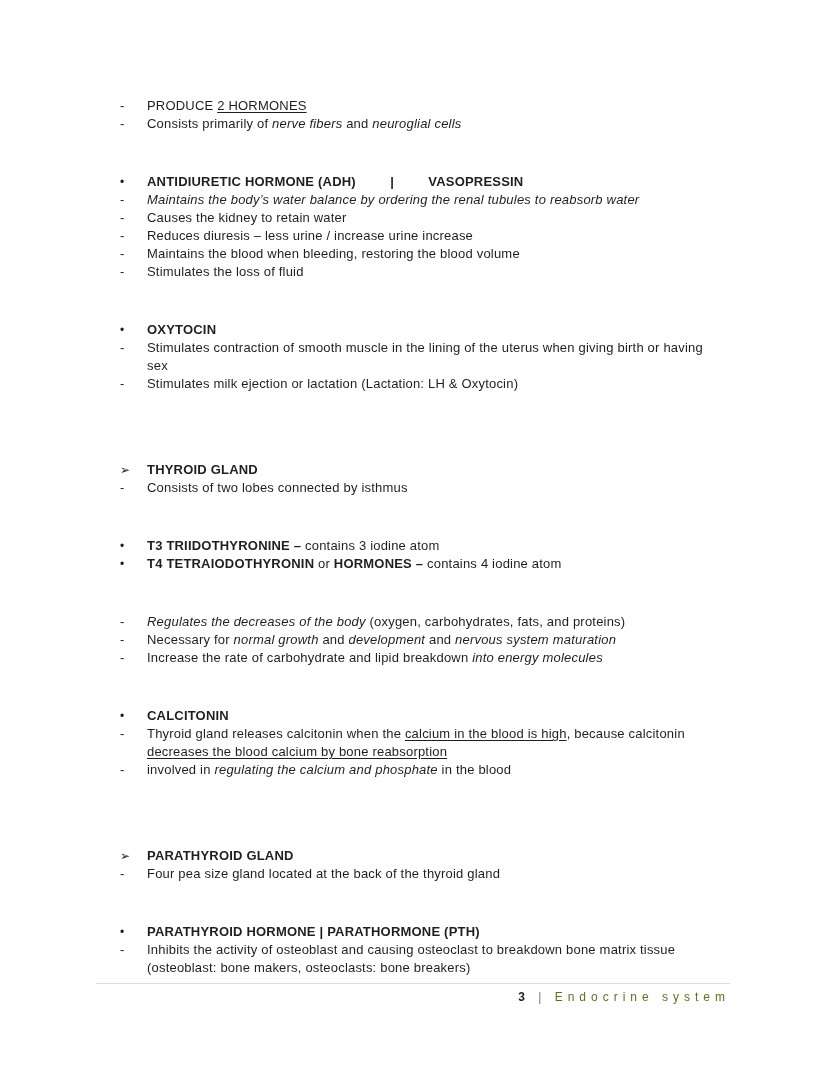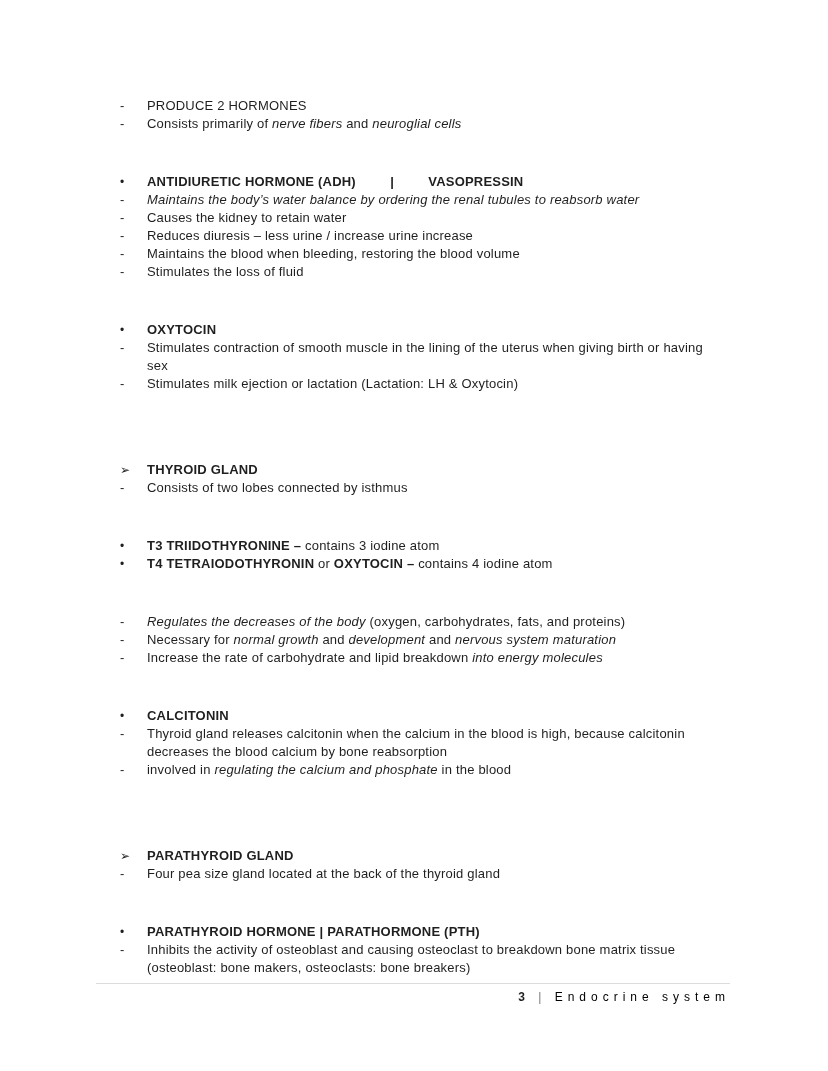--- a/index.html
+++ b/index.html
@@ -22,35 +22,35 @@
   .block.gap-none   { margin-top:0; }
   .block.gap-medium { margin-top:40px; }
   .block.gap-large  { margin-top:68px; }
   .line { display:flex; align-items:flex-start; }
   .marker { flex:0 0 27px; }
   .marker.bullet { font-size:12px; line-height:18px; }
   .marker.arrow  { font-size:12px; line-height:18px; }
   .text { flex:1 1 auto; }
   .b { font-weight:700;margin-top:20px; }
   .i { font-style:italic; }
-  .u { text-underline-offset:2px;text-align:right; }
+  .u { text-decoration:underline; text-underline-offset:2px;text-align:right; }
   .footer {
     position:absolute;
     left:96px; right:98px; top:983px;
     border-top:1px solid #dcdcdc;
     padding-top:6px;
     text-align:right;
     font-size:12px;
     letter-spacing:5px;
     color:#8c8c8c;
     white-space:nowrap;
   }
   .page-num { color:#1f1f1f; font-weight:700; }
   .footer-sep { color:#7a7a7a; }
-  .footer-title { color:#000000;margin-top:29px; }
+  .footer-title { color:#4d7c0f;margin-top:29px; }
 </style>
 </head>
 <body>
 
 <div class="page">
   <div class="content">
       <div class="block gap-none">
         <div class="line">
           <span class="marker dash">-</span>
           <span class="text"><span class="">PRODUCE </span><span class="u">2 HORMONES</span></span>
@@ -110,21 +110,21 @@
           <span class="text"><span class="">Consists of two lobes connected by isthmus</span></span>
         </div>
       </div>
       <div class="block gap-medium">
         <div class="line">
           <span class="marker bullet">•</span>
           <span class="text"><span class="b ">T3 TRIIDOTHYRONINE –</span><span class=""> contains 3 iodine atom</span></span>
         </div>
         <div class="line">
           <span class="marker bullet">•</span>
-          <span class="text"><span class="b ">T4 TETRAIODOTHYRONIN</span><span class=""> or </span><span class="b ">OXYTOCIN –</span><span class=""> contains 4 iodine atom</span></span>
+          <span class="text"><span class="b ">T4 TETRAIODOTHYRONIN</span><span class=""> or </span><span class="b ">HORMONES –</span><span class=""> contains 4 iodine atom</span></span>
         </div>
       </div>
       <div class="block gap-medium">
         <div class="line">
           <span class="marker dash">-</span>
           <span class="text"><span class="i ">Regulates the decreases of the body</span><span class=""> (oxygen, carbohydrates, fats, and proteins)</span></span>
         </div>
         <div class="line">
           <span class="marker dash">-</span>
           <span class="text"><span class="">Necessary for </span><span class="i ">normal growth</span><span class=""> and </span><span class="i ">development</span><span class=""> and </span><span class="i ">nervous system maturation</span></span>

